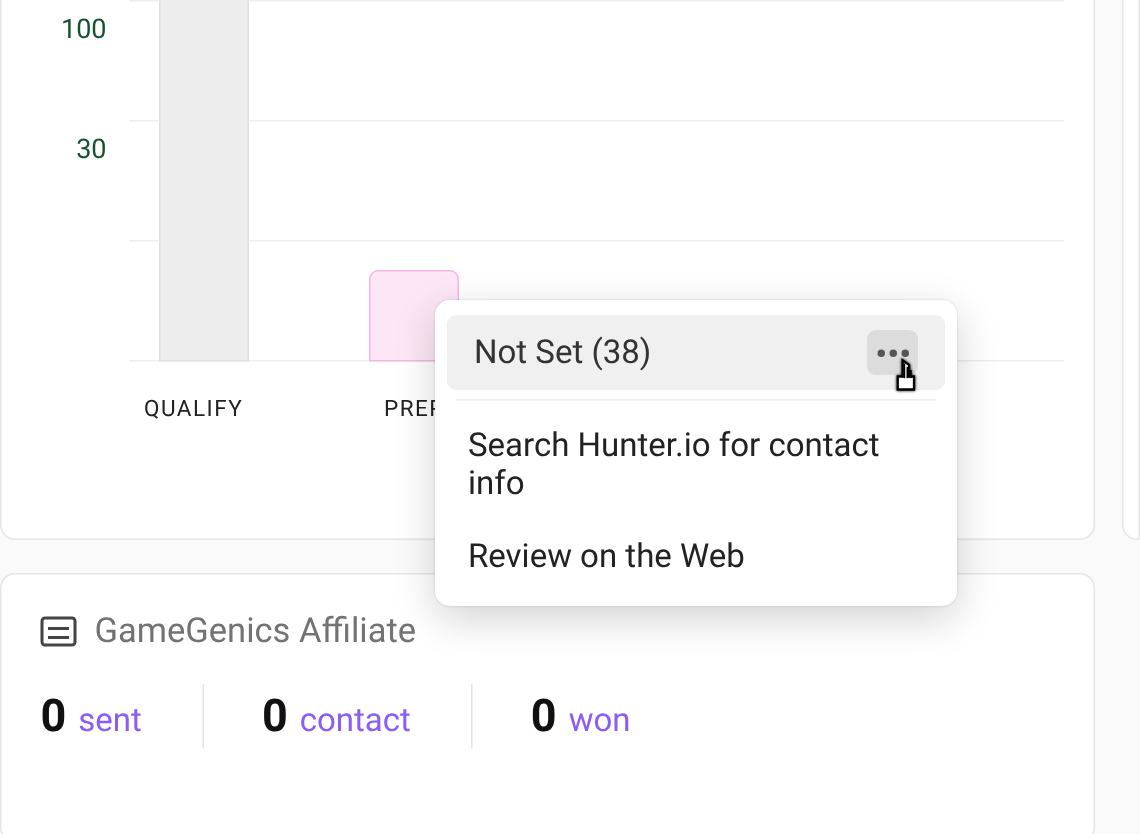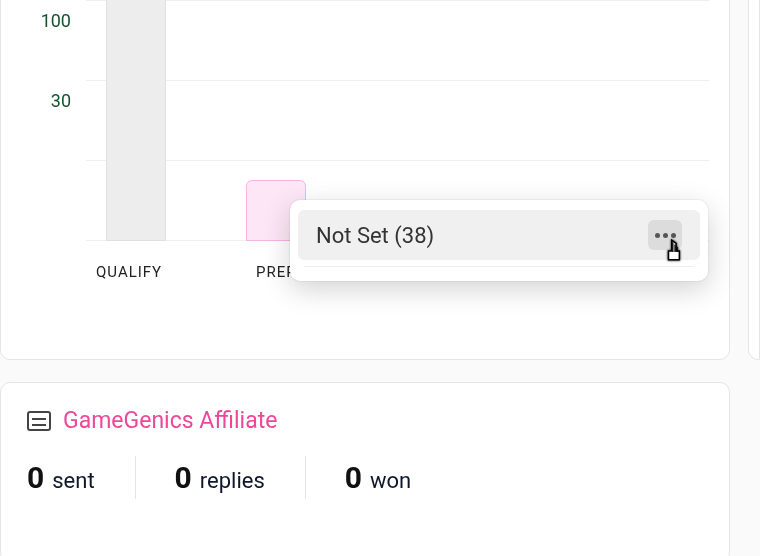--- a/index.html
+++ b/index.html
@@ -85,21 +85,21 @@
       text-align: left;
       font-size: 15px;
       letter-spacing: 1px;
       color: #222;
     }
     
     .context-menu {
       position: absolute;
       left: 290px;
       top: 200px;
-      width: 418px;
+      width: 348px;
       background: #fff;
       border-radius: 10px;
       box-shadow: 0 8px 28px rgba(0,0,0,0.18), 0 0 0 1px rgba(0,0,0,0.04);
       padding: 8px 0;
       z-index: 100;
     }
     .menu-header {
       display: flex;
       align-items: center;
       justify-content: space-between;
@@ -179,21 +179,21 @@
     .list-icon::before, .list-icon::after {
       content: "";
       position: absolute;
       background: #444;
       height: 2px;
     }
     .list-icon::before { left: 3px; right: 3px; top: 5px; }
     .list-icon::after { left: 3px; right: 3px; top: 11px; }
     .stats-title {
       font-size: 23px;
-      color: #ec4899;
+      color: #737373;
     }
     .stats-row {
       display: flex;
       align-items: center;
     }
     .stat-cell {
       display: flex;
       align-items: baseline;
       gap: 8px;
       padding-right: 40px;
@@ -211,21 +211,21 @@
       width: 1px;
       background: #e5e5e5;
     }
     .stat-num {
       font-size: 30px;
       font-weight: 700;
       color: #111;
     }
     .stat-label {
       font-size: 22px;
-      color: #0f172a;
+      color: #8b5cf6;
     }
     .side-sliver {
       position: absolute;
       right: 0;
       top: -60px;
       width: 12px;
       height: 420px;
       background: #fff;
       border: 1px solid #e5e5e5;
       border-radius: 10px 0 0 10px;
@@ -270,34 +270,36 @@
       </span>
       <svg class="cursor" width="26" height="26" viewBox="0 0 24 24">
         <path d="M9 2 L9 12 L6 12 L6 20 L16 20 L16 12 L13 12 L13 5 Z" fill="#fff" stroke="#000" stroke-width="1.4"></path>
         <path d="M10 4 L10 13" stroke="#000" stroke-width="1.2"></path>
         <path d="M12 6 L12 13" stroke="#000" stroke-width="1.2"></path>
         <path d="M14 8 L14 13" stroke="#000" stroke-width="1.2"></path>
       </svg>
     </div>
   </div>
   <hr class="menu-sep">
+  <div class="menu-item">Search Hunter.io for contact info</div>
+  <div class="menu-item">Review on the Web</div>
 </div>
 
 <div class="stats-card">
   <div class="stats-header">
     <span class="list-icon"></span>
     <span class="stats-title">GameGenics Affiliate</span>
   </div>
   <div class="stats-row">
     <div class="stat-cell">
       <span class="stat-num">0</span>
       <span class="stat-label">sent</span>
     </div>
     <div class="stat-cell">
       <span class="stat-num">0</span>
-      <span class="stat-label">replies</span>
+      <span class="stat-label">contact</span>
     </div>
     <div class="stat-cell">
       <span class="stat-num">0</span>
       <span class="stat-label">won</span>
     </div>
   </div>
 </div>
 
 </body></html>

